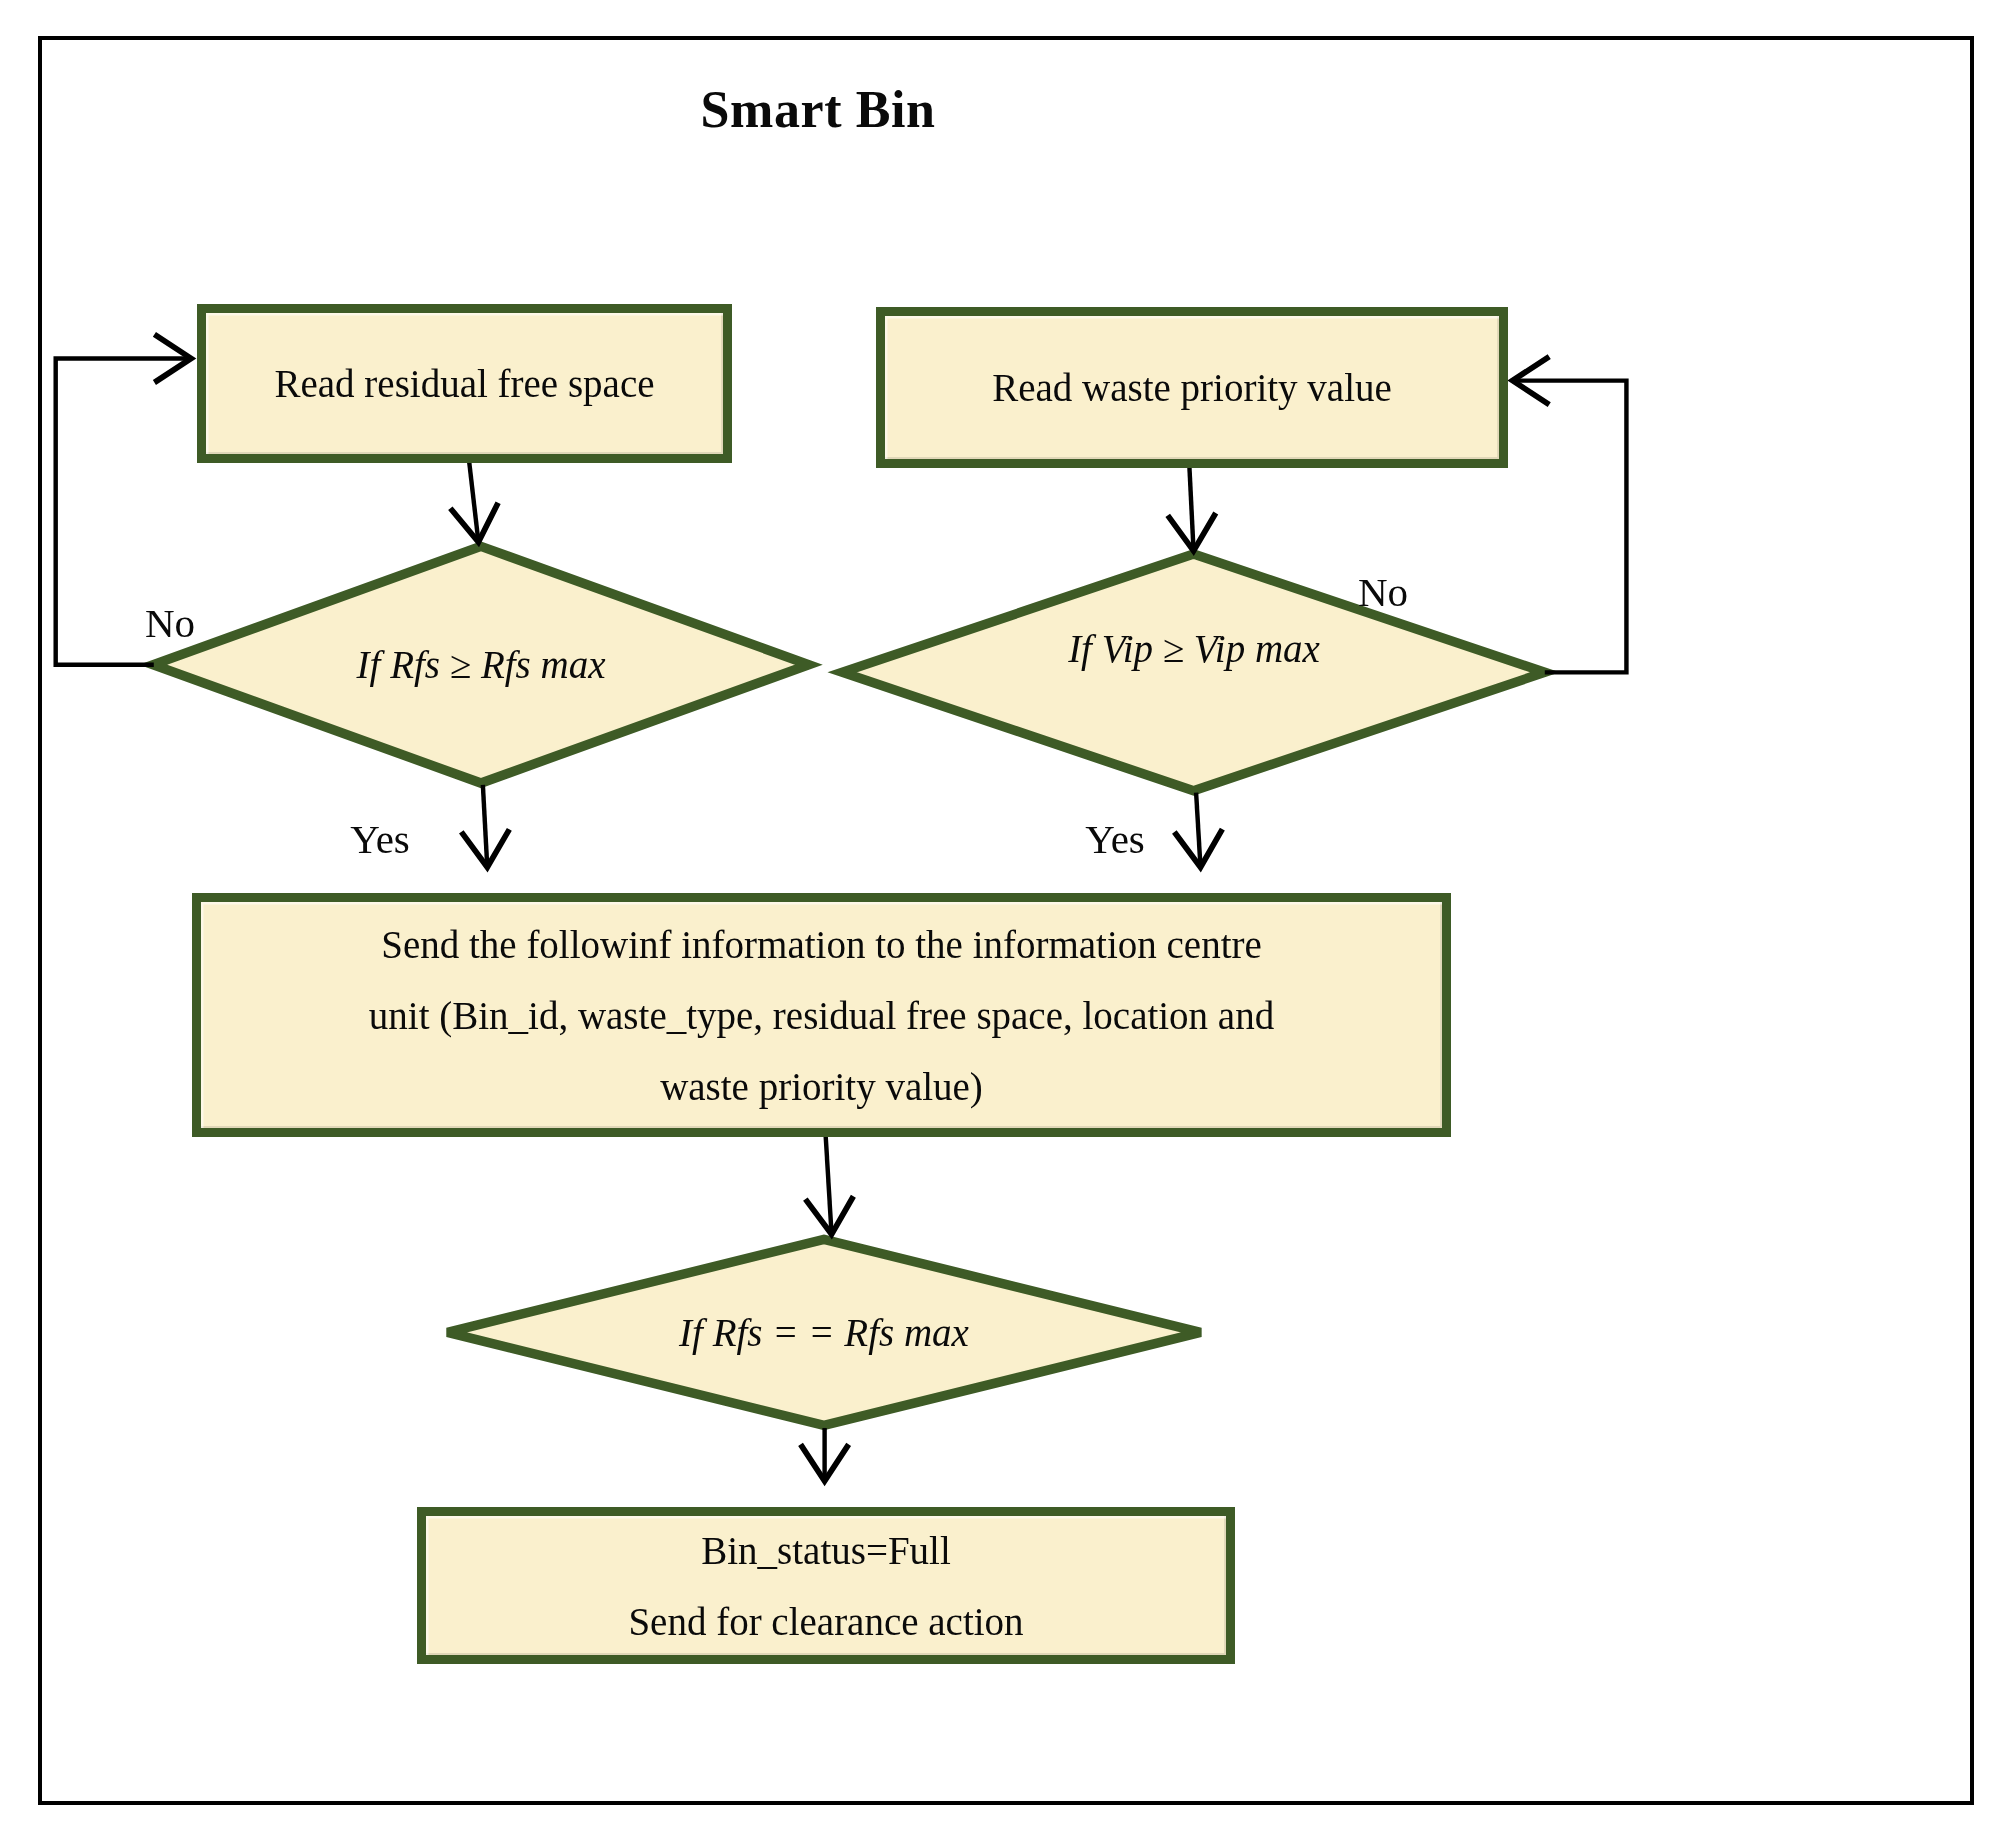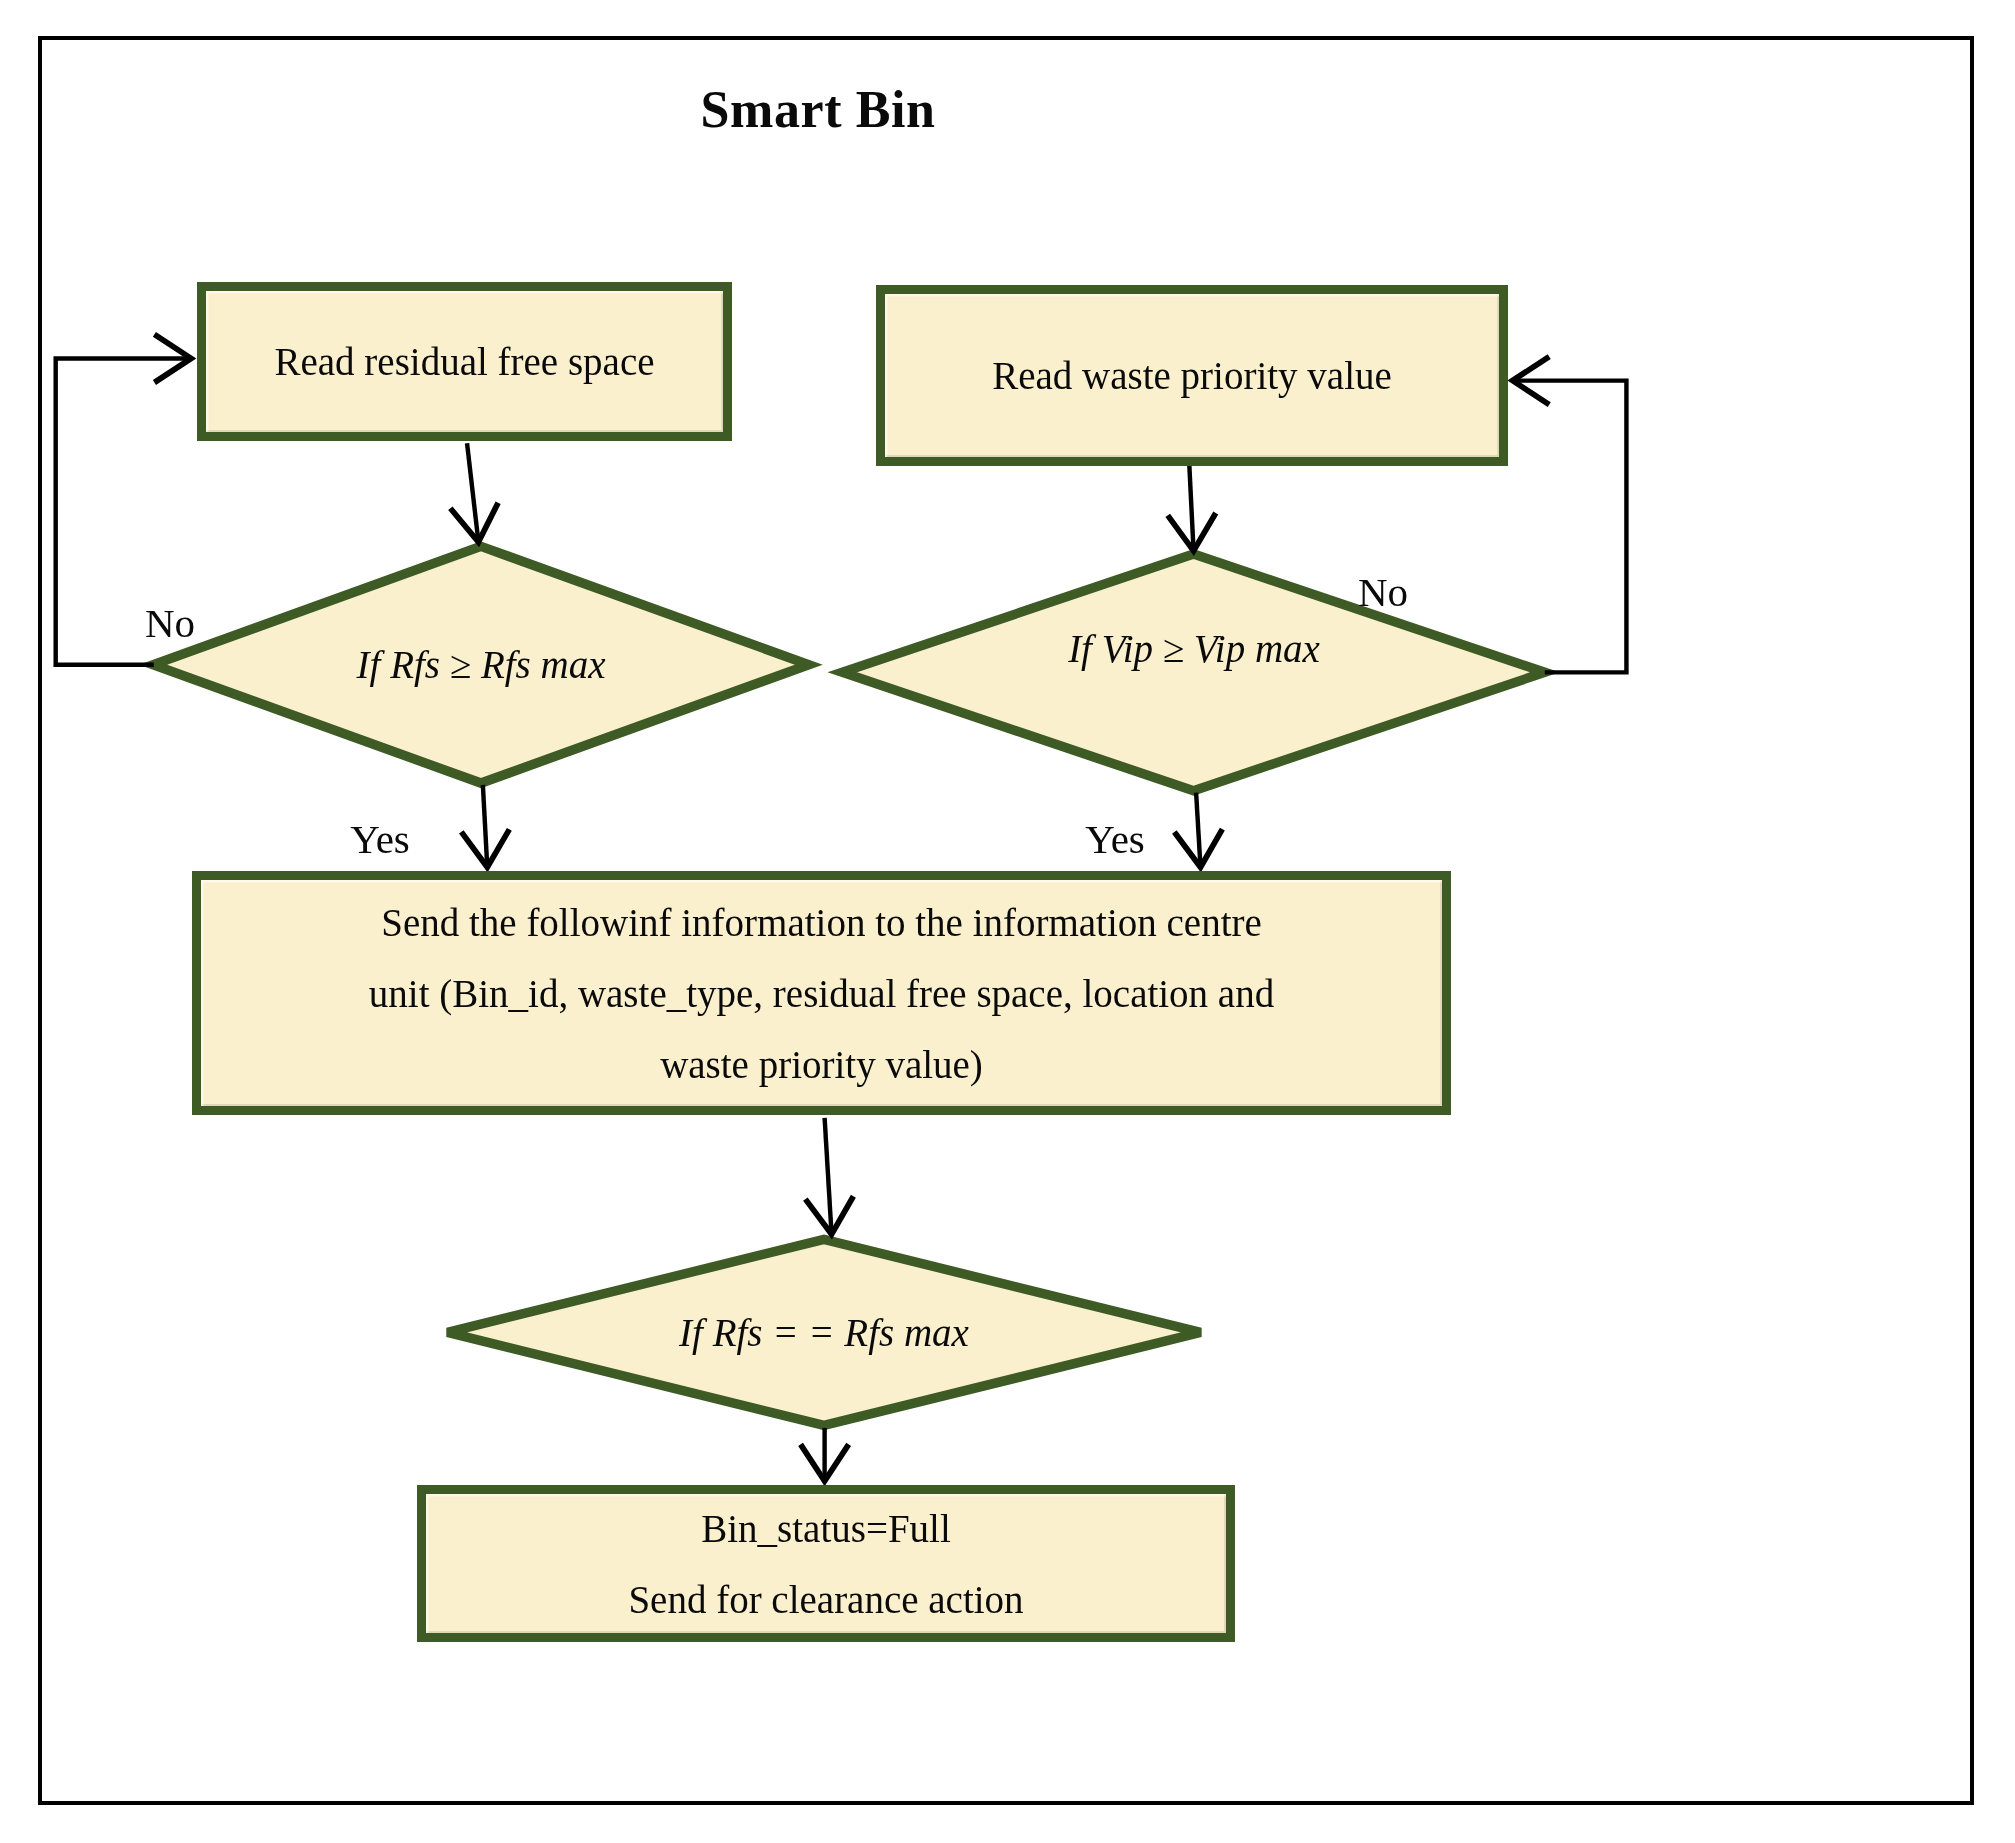--- a/index.html
+++ b/index.html
@@ -28,25 +28,25 @@
   }
   svg.layer{position:absolute;left:0;top:0;z-index:1;}
   .node{
     position:absolute;z-index:2;
     box-sizing:border-box;
     background:#FAF0CD;
     border:9.5px solid #3E5B26;
     box-shadow:inset 2.5px 2.5px 0 rgba(255,255,255,0.55), inset -1.9px -1.9px 0 rgba(0,0,0,0.10);
     display:flex;flex-direction:column;align-items:center;justify-content:center;
     text-align:center;
-    font-size:39px;line-height:71px;
+    font-size:39px;line-height:71px;margin-top:22px;
   }
   .node .line{display:block;white-space:nowrap;}
   #box-read-rfs{left:197px;top:282px;width:535px;height:159px;}
-  #box-read-vip{left:876px;top:285px;width:632px;height:181px;}
+  #box-read-vip{left:876px;top:285px;width:632px;height:161px;}
   #box-send-info{left:192px;top:871px;width:1259px;height:244px;}
   #box-bin-full{left:417px;top:1485px;width:818px;height:157px;}
   .decision-label{
     position:absolute;z-index:2;
     transform:translate(-50%,-50%);
     font-style:italic;font-size:39px;
     white-space:nowrap;text-align:center;
   }
   #label-rfs-check{left:481px;top:664px;text-align:center;}
   #label-vip-check{left:1194px;top:648px;}

